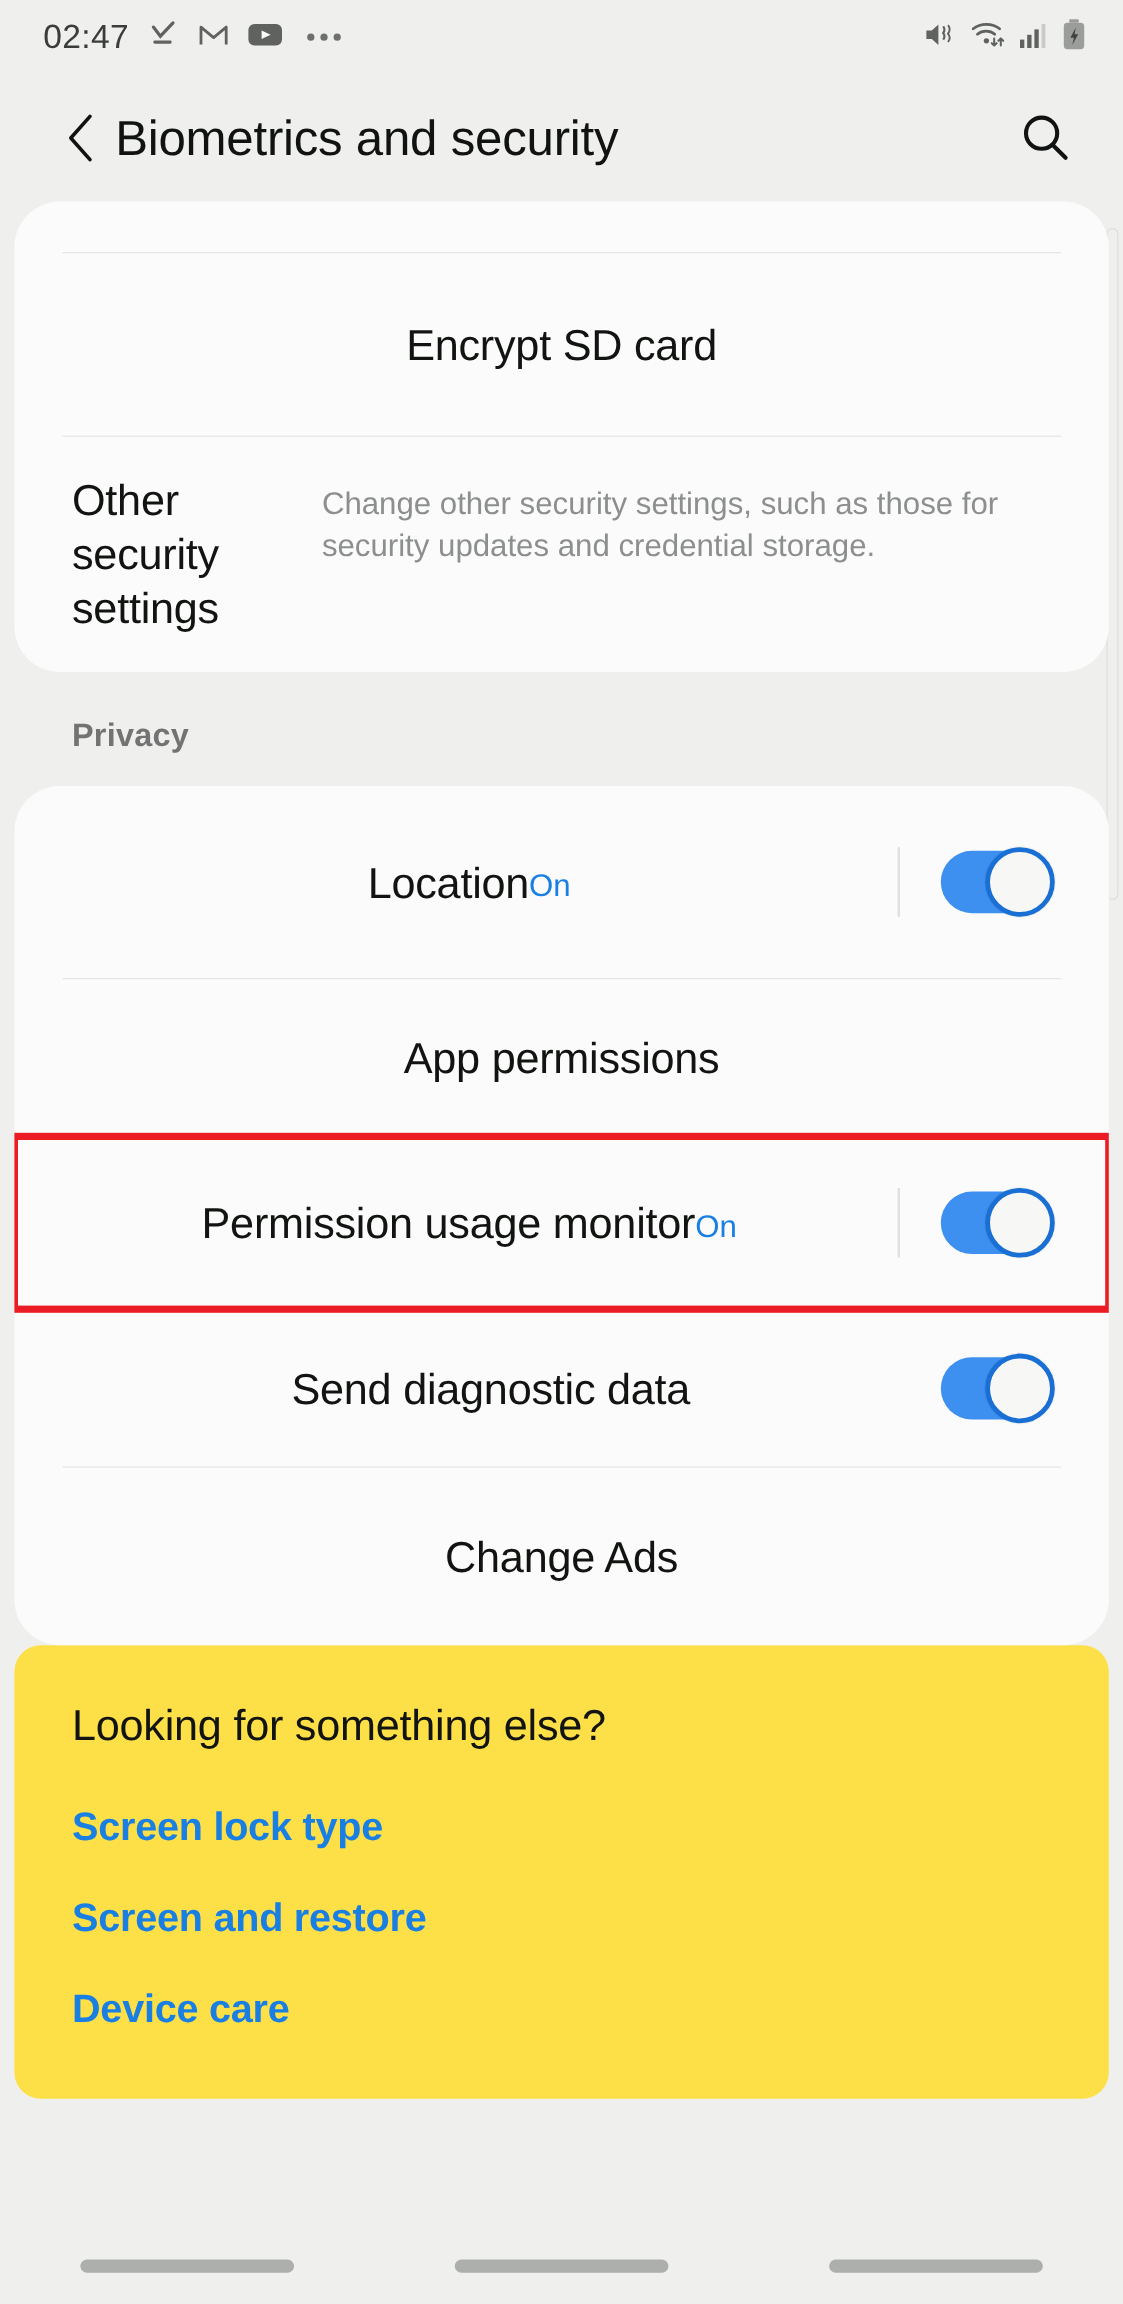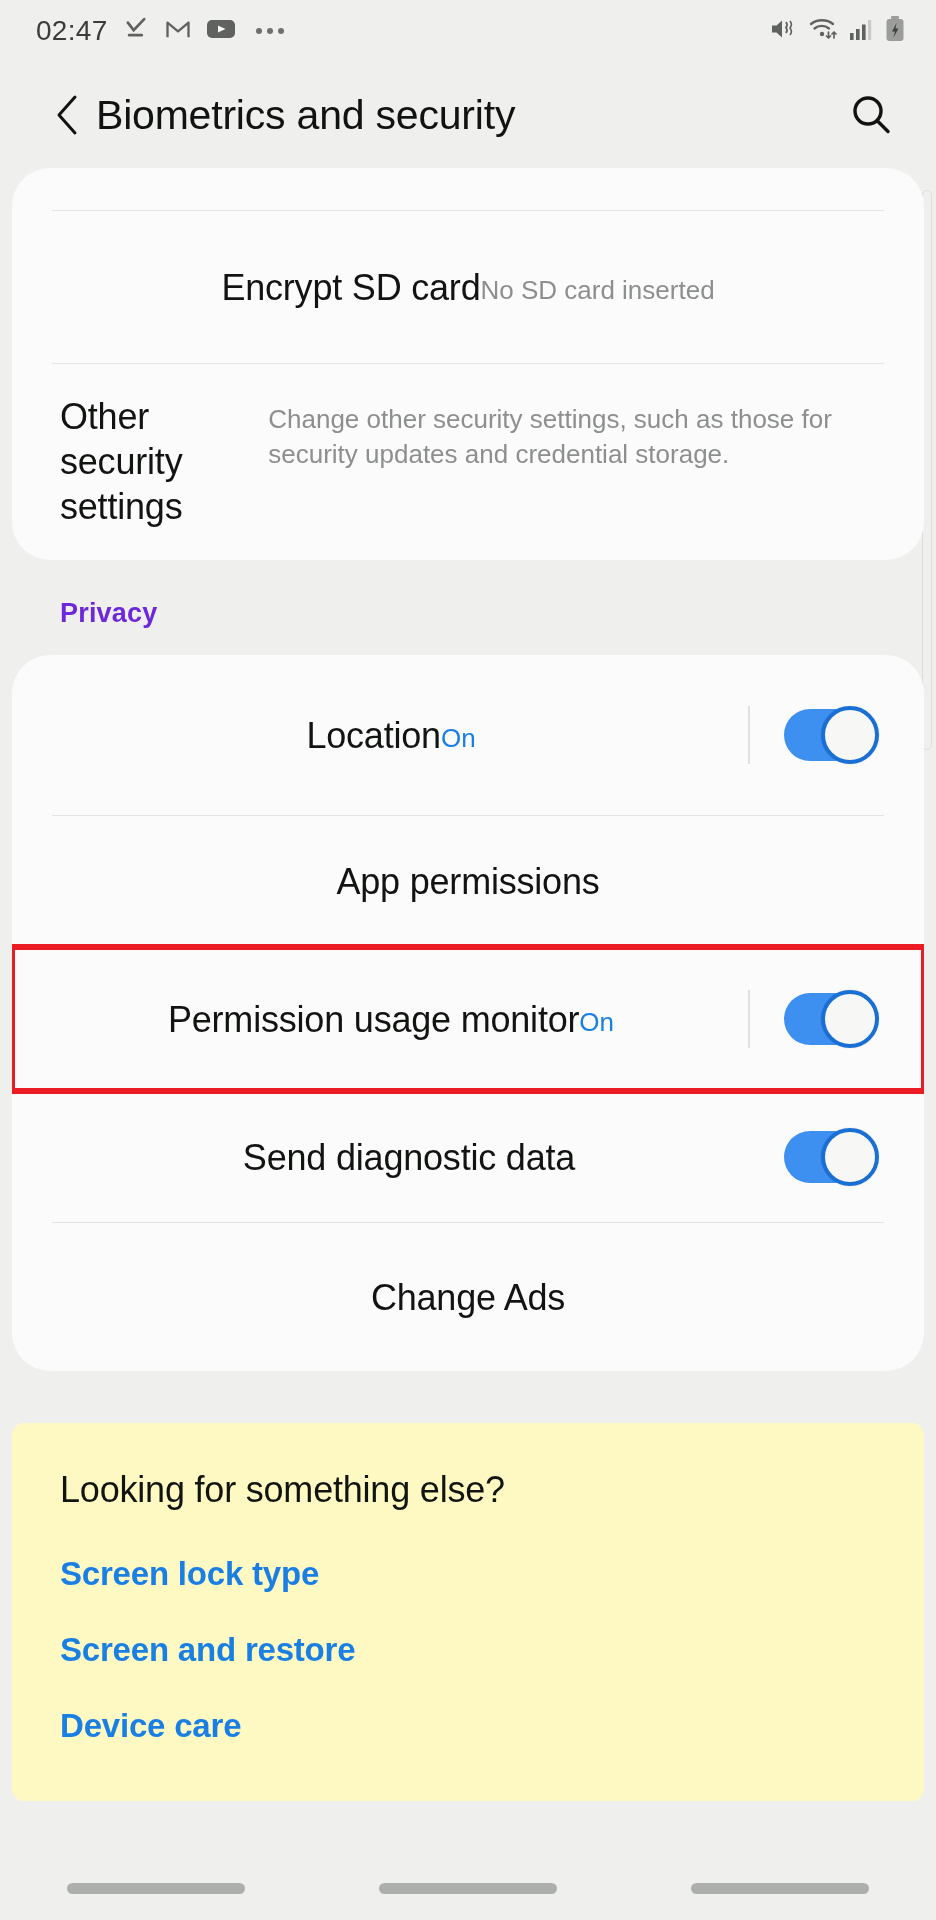--- a/index.html
+++ b/index.html
@@ -71,30 +71,30 @@
   }
   .toggle .knob {
     position:absolute; top:-3px; right:-3px;
     width:58px; height:58px; border-radius:50%;
     background:#f7f8f6; border:4px solid #1a6fd4;
     box-shadow:0 0 0 1px rgba(0,0,0,.04);
   }
 
   
   .section-header {
-    font-size:27px; color:#6d28d9; font-weight:bold;
+    font-size:27px; color:#737373; font-weight:bold;
     padding:38px 48px 26px 48px; letter-spacing:.2px;
   }
 
   
   .highlight { outline:6px solid #ec1c24; outline-offset:-3px; z-index:5; }
 
   
   .lfs {
-    margin-top:52px; background:#fef9c3; border-radius:12px;
+    background:#fde047; border-radius:22px;
     padding:46px 48px 56px 48px;
   }
   .lfs-title { font-size:36px; color:#121412; letter-spacing:-.2px; }
   .lfs-link {
     font-size:33px; color:#1a7fe3; font-weight:bold;
     margin-top:38px; display:block; letter-spacing:-.2px;
   }
   .lfs-link:first-of-type { margin-top:44px; }
 
   
@@ -205,21 +205,20 @@
     <div class="card clipped-top">
 
       <div class="ghost-row">
         <span>device turns off</span>
       </div>
       <div class="divider"></div>
 
       <div class="row" style="min-height:152px">
         <div class="row-texts">
           <div class="row-title">Encrypt SD card</div>
-          <div class="row-sub">No SD card inserted</div>
         </div>
       </div>
 
       <div class="divider"></div>
 
       <div class="row" style="min-height:196px; align-items:flex-start; padding-top:30px">
         <div class="row-texts">
           <div class="row-title">Other security settings</div>
           <div class="row-sub" style="max-width:730px">Change other security settings, such as those for security updates and credential storage.</div>
         </div>

